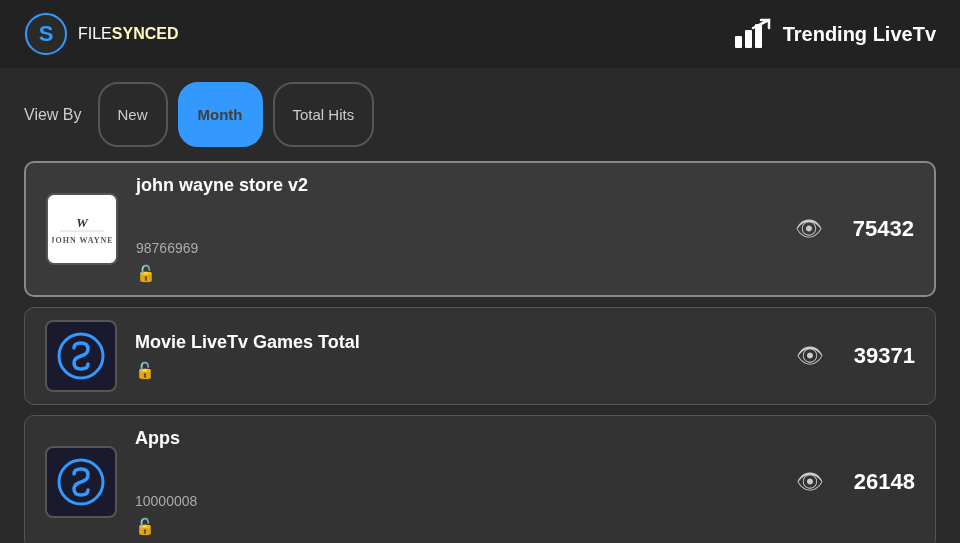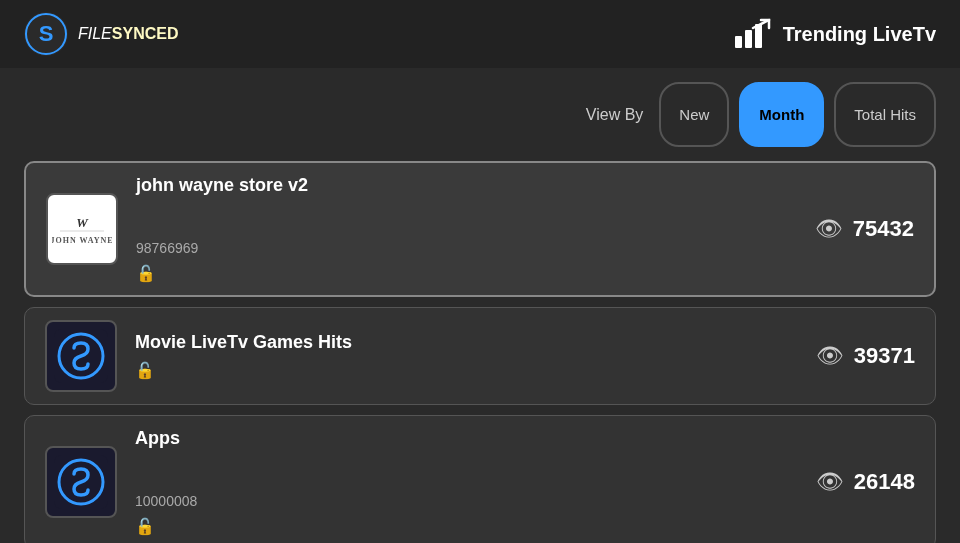--- a/index.html
+++ b/index.html
@@ -29,21 +29,20 @@
       gap: 10px;
     }
 
     .logo-icon {
       width: 44px;
       height: 44px;
     }
 
     .logo-file {
       color: #ffffff;
-      font-style: italic;
     }
 
     .logo-synced {
       color: #fef9c3;
       font-weight: bold;
     }
 
     .trending-area {
       display: flex;
       align-items: center;
@@ -58,21 +57,21 @@
     .trending-label {
       font-size: 20px;
       font-weight: bold;
       color: #ffffff;
     }
 
     
     .view-by-bar {
       display: flex;
       align-items: center;
-      justify-content: flex-end;
+      justify-content: flex-start;
       padding: 14px 24px;
       gap: 10px;
     }
 
     .view-by-label {
       font-size: 16px;
       color: #cccccc;
       margin-right: 6px;
     }
 
@@ -82,21 +81,21 @@
       border: 2px solid #555555;
       background: transparent;
       color: #cccccc;
       font-size: 15px;
       cursor: pointer;
     }
 
     .tab-btn.active {
       background: #3399ff;
       border-color: #3399ff;
-      color: #000000;
+      color: #404040;
       font-weight: bold;
     }
 
     
     .items-list {
       display: flex;
       flex-direction: column;
       gap: 0px;
       padding: 0 24px;
     }
@@ -172,20 +171,21 @@
 
     .eye-icon {
       font-size: 22px;
       color: #cccccc;
     }
 
     .hit-count {
       font-size: 22px;
       font-weight: bold;
       color: #ffffff;
+      margin-left: 20px;
     }
 
     
     .jw-logo {
       width: 60px;
       height: 60px;
     }
 
     
     .fs-s-icon {
@@ -262,21 +262,21 @@
     <div class="item-left">
       <div class="item-thumb dark-bg">
         <svg class="fs-s-icon" viewBox="0 0 54 54">
           <rect width="54" height="54" rx="8" fill="#1a1a2e"></rect>
           <circle cx="27" cy="27" r="22" fill="none" stroke="#3399ff" stroke-width="3"></circle>
 
           <path d="M20 19 Q20 14 27 14 Q34 14 34 20 Q34 25 27 27 Q20 29 20 34 Q20 40 27 40 Q34 40 34 35" stroke="#3399ff" stroke-width="3.5" fill="none" stroke-linecap="round"></path>
         </svg>
       </div>
       <div class="item-info">
-        <span class="item-name">Movie LiveTv Games Hits</span>
+        <span class="item-name">Movie LiveTv Games Total</span>
         <span class="lock-icon">🔓</span>
       </div>
     </div>
     <div class="item-right">
       <span class="eye-icon">👁</span>
       <span class="hit-count">39371</span>
     </div>
   </div>
 
   <div class="item-card">

